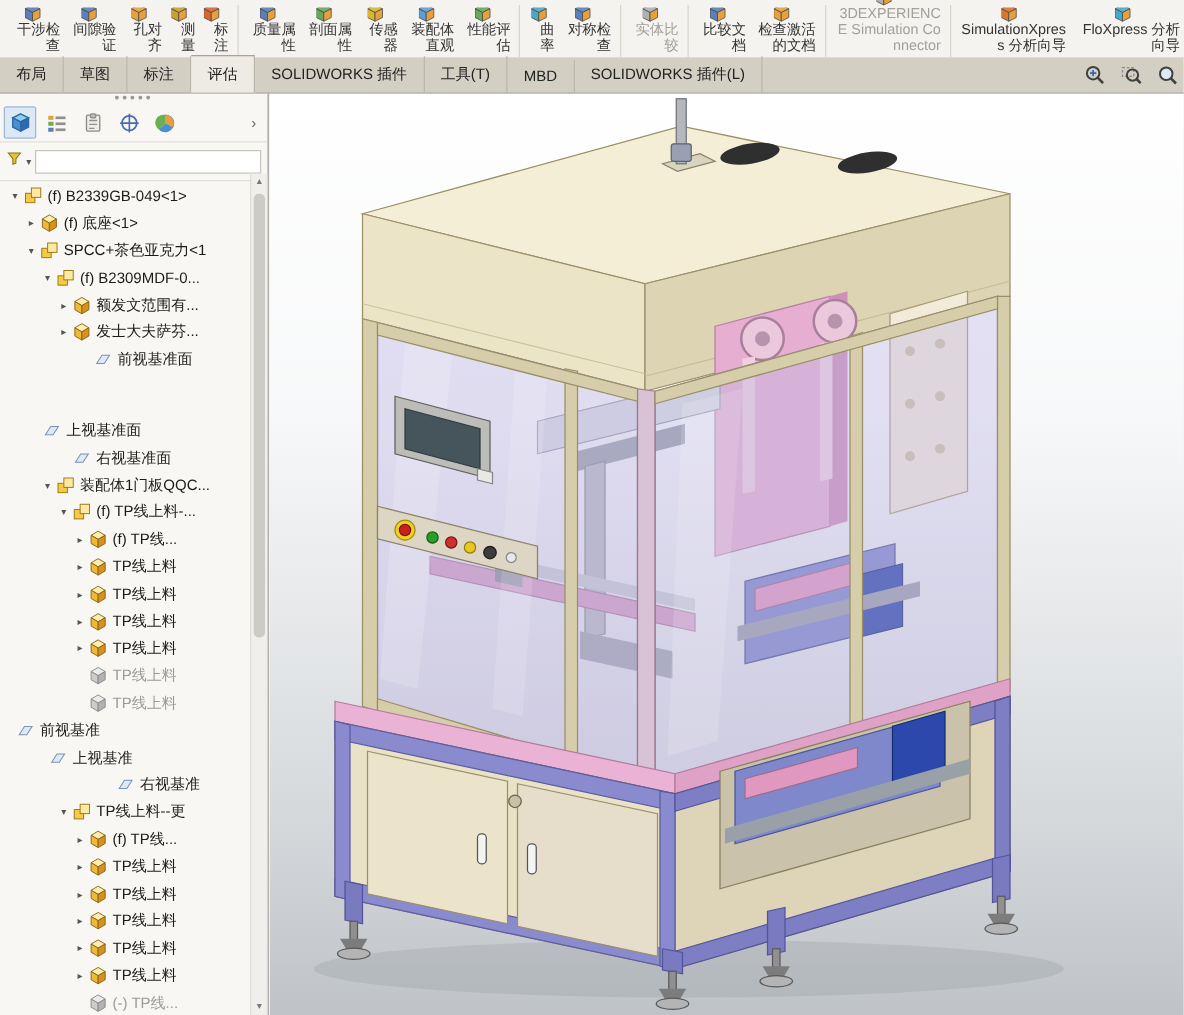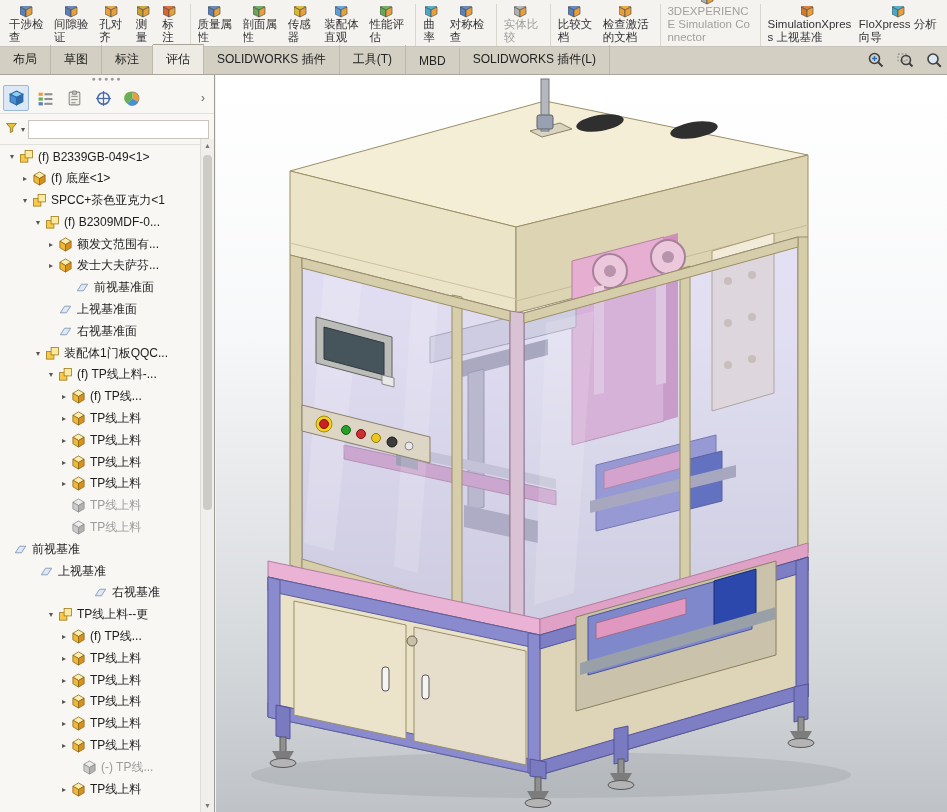--- a/index.html
+++ b/index.html
@@ -5,21 +5,21 @@
   html,body{margin:0;padding:0}
   body{width:947px;height:812px;overflow:hidden;position:relative;
        font-family:"Liberation Sans","DejaVu Sans",sans-serif;background:#f2f1ef;
        -webkit-font-smoothing:antialiased}
   
   #ribbon{position:absolute;left:0;top:0;width:947px;height:47px;background:#f4f3f0;
           border-bottom:1px solid #c6c3bb;display:flex;align-items:flex-end;overflow:hidden;padding-left:6px;box-sizing:border-box}
   .ritem{display:flex;flex-direction:column;align-items:center;justify-content:flex-end;
          margin:0 3px;height:47px;overflow:hidden;cursor:default}
   .ricon{height:12px;overflow:hidden;display:flex;align-items:flex-end;justify-content:center}
-  .rlabel{font-size:11.5px;line-height:1.12;text-align:left;color:#333;max-width:44px;
+  .rlabel{font-size:11.5px;line-height:1.12;text-align:right;color:#333;max-width:44px;
           padding-bottom:2px;word-break:break-all}
   .ritem.disabled .rlabel{color:#a2a09a}
   .rsep{width:1px;height:42px;background:#d9d6ce;margin:0 4px;align-self:flex-end}
   
   #tabrow{position:absolute;left:0;top:47px;width:947px;height:28px;background:#d3cfc3;
           border-bottom:1px solid #a9a59a;display:flex;align-items:flex-end;box-sizing:border-box}
   .tab{font-size:12px;color:#222;padding:6px 13px 6px;border-right:1px solid #bcb8ac;cursor:default;white-space:nowrap}
   .tab.active{background:#edebe3;border-top:1px solid #a8a49a}
   .viewtools{margin-left:auto;display:flex;gap:7px;padding:0 2px 3px;align-items:center;overflow:hidden}
   .vtool{width:22px;height:22px;display:flex;align-items:center;justify-content:center}
@@ -221,21 +221,21 @@
       </div>
       <div class="rsep"></div>
       <div class="ritem">
         <span class="ricon">
           <svg width="18" height="16" viewBox="0 0 18 16">
             <polygon points="6,2 12,5 6,8 0,5" fill="#d87830" stroke="#444" stroke-width="0.6" opacity="0.9"></polygon>
             <polygon points="0,5 6,8 6,15 0,12" fill="#d87830" stroke="#444" stroke-width="0.6"></polygon>
             <polygon points="6,8 12,5 12,12 6,15" fill="#e8a03c" stroke="#444" stroke-width="0.6"></polygon>
           </svg>
         </span>
-        <span class="rlabel" style="max-width: 96px;">SimulationXpress 上视基准</span>
+        <span class="rlabel" style="max-width: 96px;">SimulationXpress 分析向导</span>
       </div>
       <div class="ritem">
         <span class="ricon">
           <svg width="18" height="16" viewBox="0 0 18 16">
             <polygon points="6,2 12,5 6,8 0,5" fill="#48a8c8" stroke="#444" stroke-width="0.6" opacity="0.9"></polygon>
             <polygon points="0,5 6,8 6,15 0,12" fill="#48a8c8" stroke="#444" stroke-width="0.6"></polygon>
             <polygon points="6,8 12,5 12,12 6,15" fill="#e8a03c" stroke="#444" stroke-width="0.6"></polygon>
           </svg>
         </span>
         <span class="rlabel" style="max-width: 96px;">FloXpress 分析向导</span>
@@ -400,21 +400,21 @@
       </div>
       <div class="trow" style="padding-left: 62px;">
         <span class="texp"></span>
         <span class="ticon">
           <svg width="15" height="15" viewBox="0 0 16 16">
             <polygon points="2.5,11.5 7,4.5 13.5,4.5 9,11.5" fill="#dfe9f5" stroke="#7a94b4" stroke-width="0.9"></polygon>
           </svg>
         </span>
         <span class="tlabel">前视基准面</span>
       </div>
-      <div class="trow" style="padding-left: 45px;">
+      <div class="trow" style="padding-left: 21px; margin-top: 35px;">
         <span class="texp"></span>
         <span class="ticon">
           <svg width="15" height="15" viewBox="0 0 16 16">
             <polygon points="2.5,11.5 7,4.5 13.5,4.5 9,11.5" fill="#dfe9f5" stroke="#7a94b4" stroke-width="0.9"></polygon>
           </svg>
         </span>
         <span class="tlabel">上视基准面</span>
       </div>
       <div class="trow" style="padding-left: 45px;">
         <span class="texp"></span>
@@ -618,21 +618,21 @@
         <span class="texp">▸</span>
         <span class="ticon">
           <svg width="15" height="15" viewBox="0 0 16 16">
             <polygon points="8,1 14,4.5 8,8 2,4.5" fill="#fdeeb0" stroke="#8a6410" stroke-width="0.8"></polygon>
             <polygon points="2,4.5 8,8 8,15 2,11.5" fill="#f0b838" stroke="#8a6410" stroke-width="0.8"></polygon>
             <polygon points="8,8 14,4.5 14,11.5 8,15" fill="#d89020" stroke="#8a6410" stroke-width="0.8"></polygon>
           </svg>
         </span>
         <span class="tlabel">TP线上料</span>
       </div>
-      <div class="trow gray" style="padding-left: 58px; margin-left: 11px;">
+      <div class="trow gray" style="padding-left: 58px;">
         <span class="texp"></span>
         <span class="ticon">
           <svg width="15" height="15" viewBox="0 0 16 16">
             <polygon points="8,1 14,4.5 8,8 2,4.5" fill="#ececec" stroke="#8a8a8a" stroke-width="0.8"></polygon>
             <polygon points="2,4.5 8,8 8,15 2,11.5" fill="#cccccc" stroke="#8a8a8a" stroke-width="0.8"></polygon>
             <polygon points="8,8 14,4.5 14,11.5 8,15" fill="#b2b2b2" stroke="#8a8a8a" stroke-width="0.8"></polygon>
           </svg>
         </span>
         <span class="tlabel">(-) TP线...</span>
       </div>

